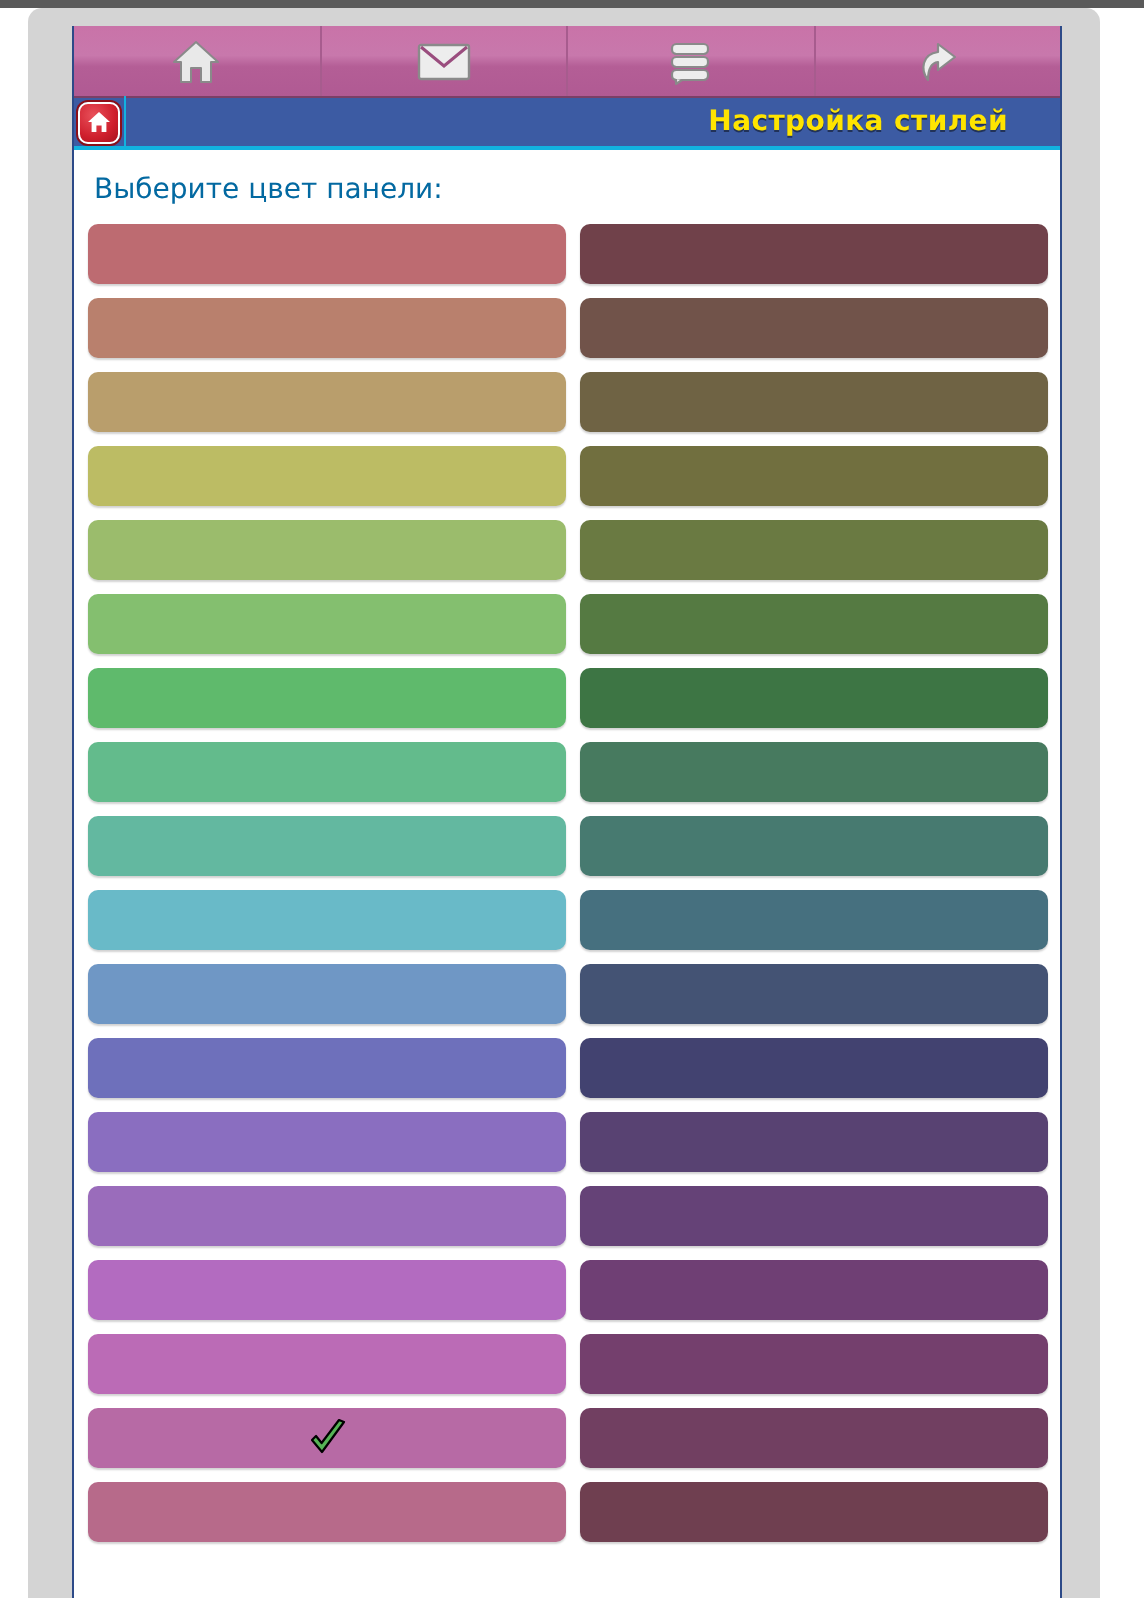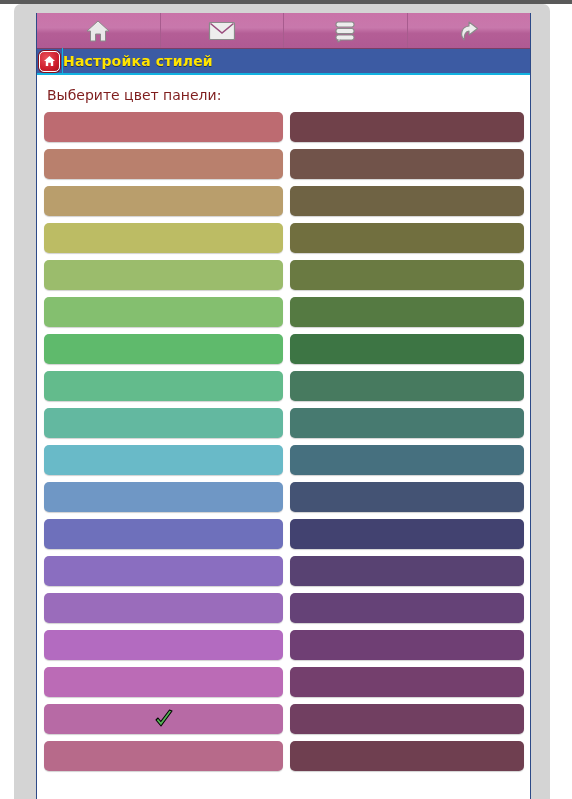--- a/index.html
+++ b/index.html
@@ -106,40 +106,40 @@
     background: radial-gradient(circle at 35% 30%, #e8505a 0%, #cf1f2d 60%, #a8121e 100%);
     border: 1px solid #ffffff;
     box-shadow: 0 0 0 1px #8c0f18;
     display: flex;
     align-items: center;
     justify-content: center;
     box-sizing: border-box;
   }
   .titlebar .title-text {
     flex: 1 1 auto;
-    text-align: left;
+    text-align: right;
     color: #ffe400;
     font-weight: bold;
     font-size: 14px;
     letter-spacing: .2px;
     padding-right: 26px;
     text-shadow: 0 1px 0 rgba(0,0,0,.45);
   }
 
   
   .content {
     background: #ffffff;
     padding: 12px 0 0 0;
     height: 726px;
     box-sizing: border-box;
     overflow: hidden;
   }
   .prompt {
     font-size: 14px;
-    color: #7f1d1d;
+    color: #0369a1;
     margin: 0 0 9px 10px;
   }
 
   .swatch-grid {
     display: flex;
     flex-direction: column;
     gap: 7px;
     padding: 0 0 0 0;
   }
   .swatch-row {

